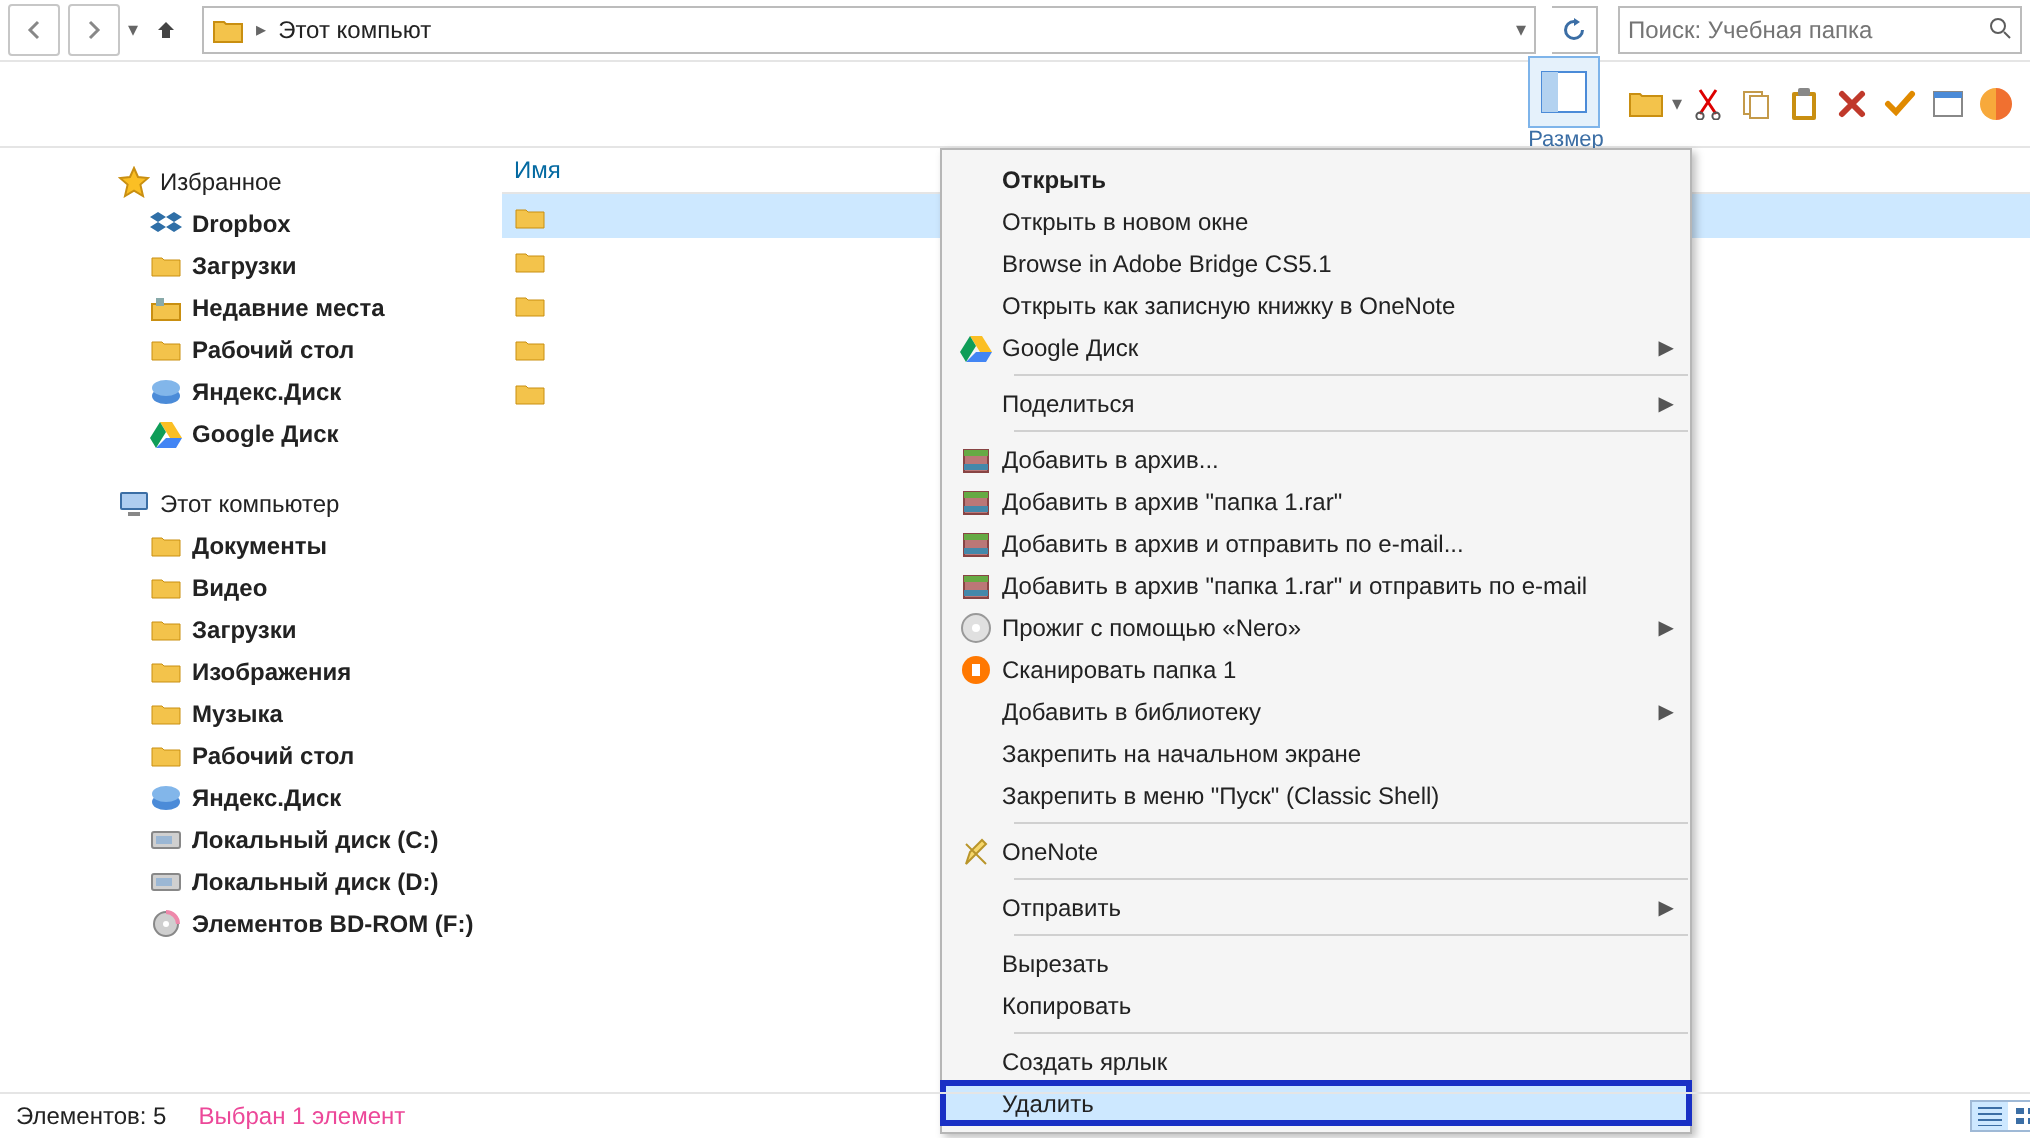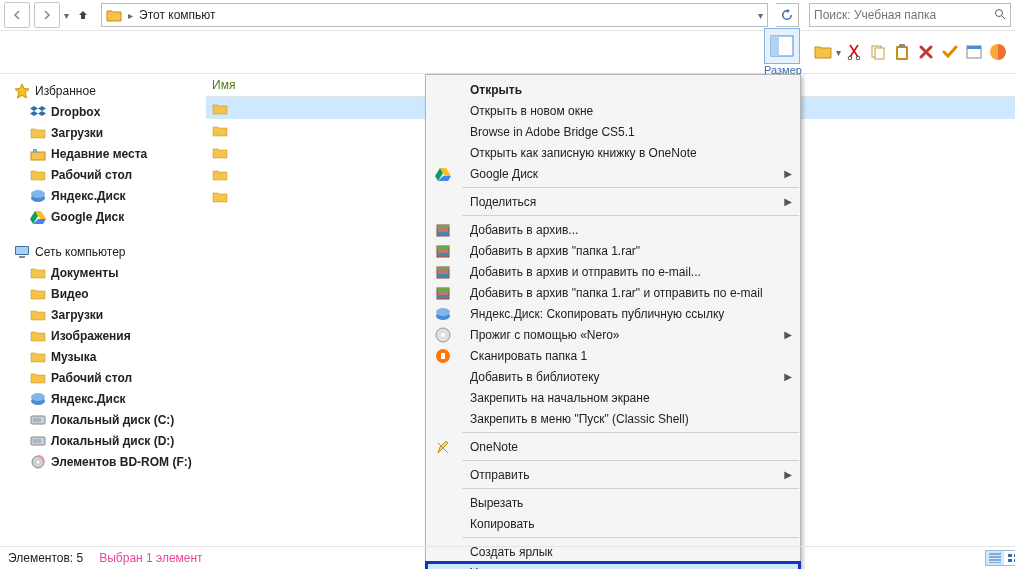--- a/index.html
+++ b/index.html
@@ -9,45 +9,45 @@
   .nav-btn svg{width:10px;height:10px;}
   .level-up{width:20px;height:20px;display:flex;align-items:center;justify-content:center;color:#666;}
   .breadcrumb{flex:1;height:22px;border:1px solid #bcbcbc;display:flex;align-items:center;padding:0 4px;gap:6px;margin:0 4px;}
   .breadcrumb .folder-ic{width:16px;height:14px;}
   .chev{color:#666;font-size:10px;}
   .refresh{width:22px;height:22px;border:1px solid #bcbcbc;border-left:none;display:flex;align-items:center;justify-content:center;color:#3b6ea5;}
   .search{width:200px;height:22px;border:1px solid #bcbcbc;display:flex;align-items:center;margin-left:6px;color:#888;gap:17px;}
   .search input{border:none;outline:none;flex:1;font:inherit;color:#888;padding:0 4px;}
   .search .mag{margin-right:4px;color:#5c5c5c;}
   .bar2{height:42px;display:flex;align-items:center;justify-content:flex-end;padding:0 6px;gap:2px;border-bottom:1px solid #e5e5e5;}
-  .upper{display:flex;height:calc(100% - 30px - 42px - 22px);}
+  .upper{display:flex;height:calc(100% - 30px - 42px - 22px);margin-left:45px;}
   .tree{width:190px;padding:6px 8px 0 8px;overflow:hidden;}
   .tree-group{margin-bottom:14px;}
   .tree-item{display:flex;align-items:center;height:21px;gap:5px;padding-left:6px;cursor:default;font-weight:bold;}
   .tree-item.sub{padding-left:22px;}
   .tree-item.hdr{font-weight:400;}
   .ic{width:16px;height:16px;flex:0 0 16px;display:inline-flex;align-items:center;justify-content:center;}
   .content{flex:1;position:relative;}
-  .col-hdr{display:flex;height:22px;align-items:center;border-bottom:1px solid #e5e5e5;color:#4d7c0f;}
+  .col-hdr{display:flex;height:22px;align-items:center;border-bottom:1px solid #e5e5e5;color:#0369a1;}
   .col1{padding-left:6px;flex:0 0 370px;}
   .col2{flex:0 0 180px;}
   .row{display:flex;align-items:center;height:22px;}
   .row .nm{padding-left:6px;flex:0 0 370px;display:flex;align-items:center;gap:6px;}
   .row .tp{flex:0 0 180px;color:#333;}
   .row.sel{background:#cde8ff;}
   .row.sel .tp{color:#333;}
   .status{position:absolute;left:0;bottom:0;width:100%;height:22px;border-top:1px solid #e5e5e5;display:flex;align-items:center;padding:0 8px;gap:16px;}
   .status .sel-txt{color:#ec4899;}
   .status .view-toggle{margin-left:auto;display:flex;border:1px solid #9fb9d6;}
   .status .view-toggle span{width:18px;height:14px;display:flex;align-items:center;justify-content:center;}
   .status .view-toggle span.active{background:#cde8ff;}
   
   .ctx{position:absolute;left:219px;top:0;width:374px;background:#f5f5f5;border:1px solid #b6b6b6;box-shadow:2px 2px 4px rgba(0,0,0,0.25);padding:4px 0;}
   .ctx .sep{height:1px;background:#d0d0d0;margin:3px 1px 3px 36px;}
-  .ctx-item{display:flex;align-items:center;height:21px;padding:0 24px 0 6px;gap:16px;position:relative;}
+  .ctx-item{display:flex;align-items:center;height:21px;padding:0 24px 0 6px;gap:2px;position:relative;}
   .ctx-item.bold{font-weight:600;}
   .ctx-item .ci{width:22px;height:18px;display:flex;align-items:center;justify-content:center;}
   .ctx-item .lbl{flex:1;white-space:nowrap;}
   .ctx-item .arrow{position:absolute;right:8px;font-size:10px;color:#555;}
   .ctx-item.hl{background:#cde8ff;}
   .ctx-item.boxed{outline:3px solid #1930c5;outline-offset:-2px;}
   
   .folder{width:16px;height:13px;}
   .folder path{fill:#f3c34b;stroke:#c98f11;stroke-width:.5;}
   .star{fill:#fbbf24;stroke:#c98f11;}
@@ -227,21 +227,21 @@
     </div>
     <div class="tree-group">
       <div class="tree-item hdr">
         <span class="ic">
             <svg width="16" height="14" viewBox="0 0 16 14">
               <rect x="1" y="1" width="14" height="9" rx="1" fill="#3b6ea5"></rect>
               <rect x="2" y="2" width="12" height="7" fill="#aecdf0"></rect>
               <rect x="5" y="11" width="6" height="2" fill="#888"></rect>
             </svg>
           </span>
-        <span>Сеть компьютер</span>
+        <span>Этот компьютер</span>
       </div>
       <div id="comp-items">
           <div class="tree-item sub">
             <span class="ic">
               <svg class="folder" viewBox="0 0 16 13">
                 <path d="M1 3h5l1 1h8v8H1z"></path>
               </svg>
             </span>
             <span>Документы</span>
           </div>
@@ -451,29 +451,20 @@
         </div>
         <div class="ctx-item">
           <span class="ci">
             <svg class="rar" viewBox="0 0 16 16">
               <rect x="2" y="3" width="12" height="11" fill="#b77" stroke="#844"></rect>
               <rect x="2" y="3" width="12" height="3" fill="#6a4"></rect>
               <rect x="2" y="10" width="12" height="3" fill="#48a"></rect>
             </svg>
           </span>
           <span class="lbl">Добавить в архив "папка 1.rar" и отправить по e-mail</span>
-        </div>
-        <div class="ctx-item">
-          <span class="ci">
-            <svg width="16" height="14" viewBox="0 0 16 14">
-              <ellipse cx="8" cy="9" rx="7" ry="4" fill="#4b8bd8"></ellipse>
-              <ellipse cx="8" cy="5" rx="7" ry="4" fill="#82b6ea"></ellipse>
-            </svg>
-          </span>
-          <span class="lbl">Яндекс.Диск: Скопировать публичную ссылку</span>
         </div>
         <div class="ctx-item">
           <span class="ci">
             <svg width="16" height="16" viewBox="0 0 16 16">
               <circle cx="8" cy="8" r="7" fill="#e0e0e0" stroke="#999"></circle>
               <circle cx="8" cy="8" r="2" fill="#fff"></circle>
             </svg>
           </span>
           <span class="lbl">Прожиг с помощью «Nero»</span>
           <span class="arrow">▶</span>

